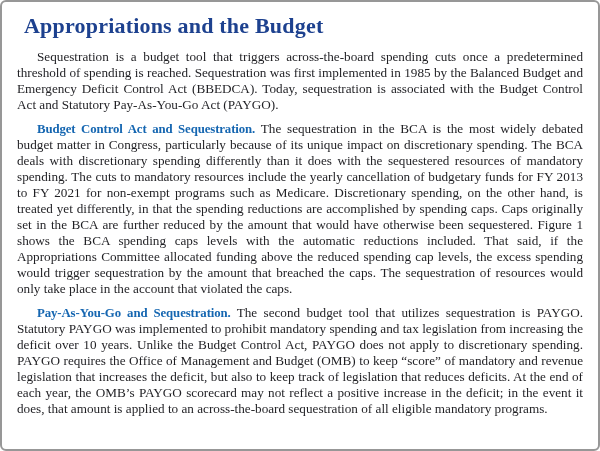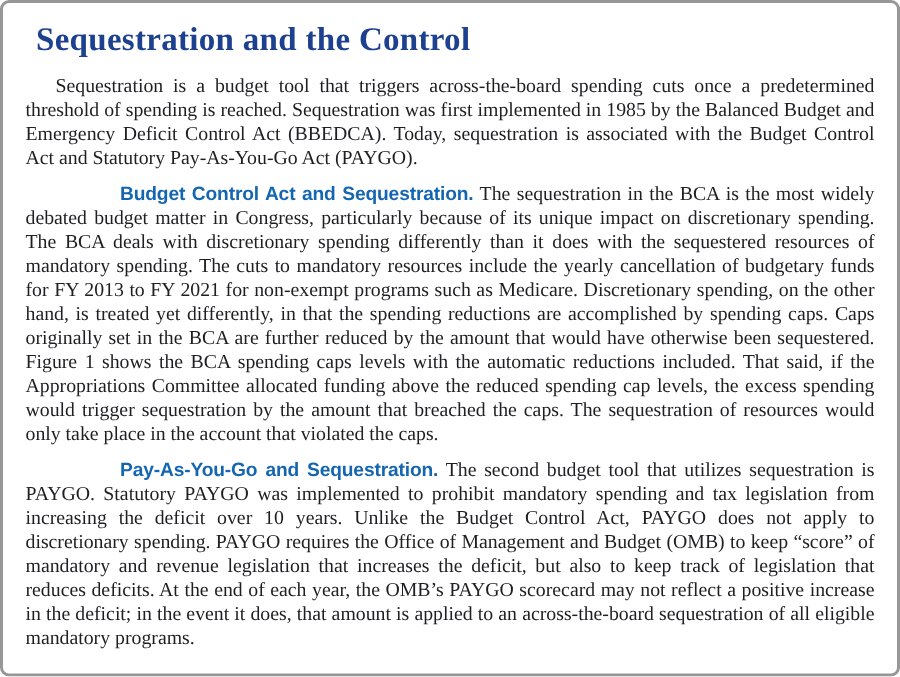--- a/index.html
+++ b/index.html
@@ -39,34 +39,33 @@
   .para{
     margin:0 0 8px 0;
     font-family:"Liberation Serif",serif;
     font-size:13.2px;
     line-height:16px;
     color:var(--body-color);
     text-align:justify;
     text-indent:20px;
   }
   .section-heading{
-    font-family:Liberation Sans, sans-serif;
+    font-family:Liberation Serif, serif;
     font-weight:bold;
     font-size:12.8px;
     color:var(--heading-color);
     letter-spacing:-0.1px;
-    margin-left:43px;
   }
 </style>
 </head>
 <body>
 
 <div class="page">
 
-  <h1 class="title">Sequestration and the Control</h1>
+  <h1 class="title">Appropriations and the Budget</h1>
 
   <p class="para">Sequestration is a budget tool that triggers across-the-board spending cuts once a predetermined threshold of spending is reached. Sequestration was first implemented in 1985 by the Balanced Budget and Emergency Deficit Control Act (BBEDCA). Today, sequestration is associated with the Budget Control Act and Statutory Pay-As-You-Go Act (PAYGO).</p>
 
   <p class="para"><span class="section-heading">Budget Control Act and Sequestration.</span> <span>The sequestration in the BCA is the most widely debated budget matter in Congress, particularly because of its unique impact on discretionary spending. The BCA deals with discretionary spending differently than it does with the sequestered resources of mandatory spending. The cuts to mandatory resources include the yearly cancellation of budgetary funds for FY 2013 to FY 2021 for non-exempt programs such as Medicare. Discretionary spending, on the other hand, is treated yet differently, in that the spending reductions are accomplished by spending caps. Caps originally set in the BCA are further reduced by the amount that would have otherwise been sequestered. Figure 1 shows the BCA spending caps levels with the automatic reductions included. That said, if the Appropriations Committee allocated funding above the reduced spending cap levels, the excess spending would trigger sequestration by the amount that breached the caps. The sequestration of resources would only take place in the account that violated the caps.</span></p>
 
   <p class="para"><span class="section-heading">Pay-As-You-Go and Sequestration.</span> <span>The second budget tool that utilizes sequestration is PAYGO. Statutory PAYGO was implemented to prohibit mandatory spending and tax legislation from increasing the deficit over 10 years. Unlike the Budget Control Act, PAYGO does not apply to discretionary spending. PAYGO requires the Office of Management and Budget (OMB) to keep “score” of mandatory and revenue legislation that increases the deficit, but also to keep track of legislation that reduces deficits. At the end of each year, the OMB’s PAYGO scorecard may not reflect a positive increase in the deficit; in the event it does, that amount is applied to an across-the-board sequestration of all eligible mandatory programs.</span></p>
 
 </div>
 
 </body></html>

